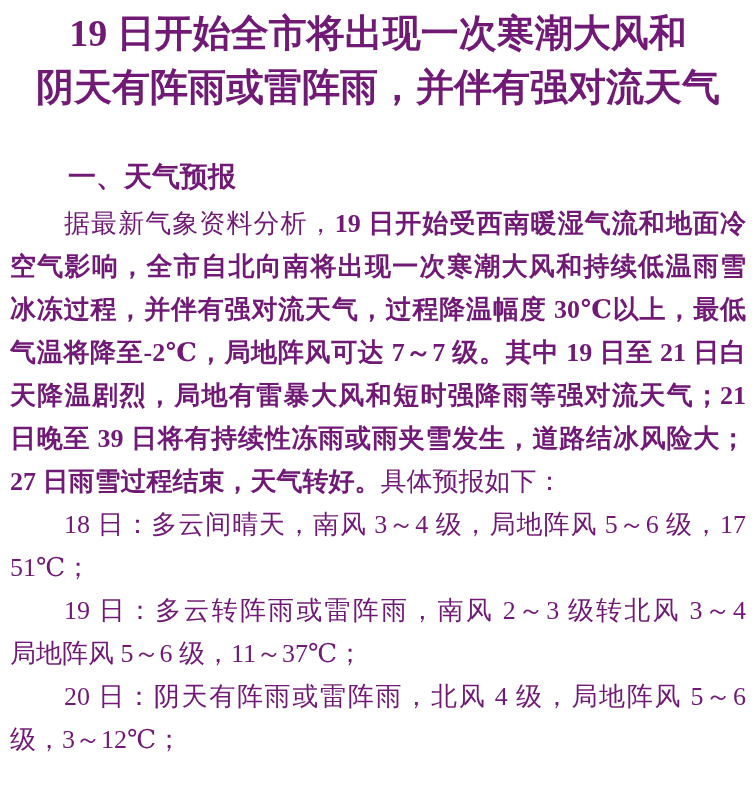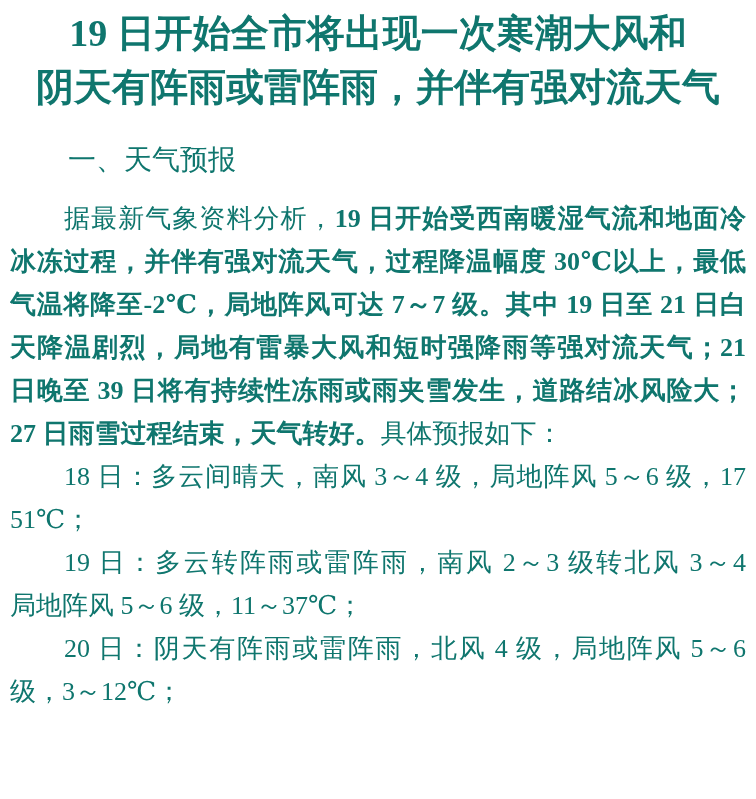--- a/index.html
+++ b/index.html
@@ -6,40 +6,40 @@
   body {
     width: 756px; height: 799px; overflow: hidden;
     background: #ffffff;
     font-family: "Liberation Serif", "DejaVu Serif", serif;
   }
   .page {
     box-sizing: border-box;
     width: 756px; height: 799px;
     padding: 6px 10px 0 10px;
     background: #ffffff;
-    color: #0f766e;
+    color: #701a75;
   }
   .title {
     margin: 0;
     font-size: 38px;
     font-weight: bold;
     line-height: 54px;
     text-align: center;
     font-family: "Liberation Serif", "DejaVu Serif", serif;
   }
   .heading {
-    margin-top: 24px;
+    margin-top: 41px;
     font-family: "Liberation Sans", "DejaVu Sans", sans-serif;
-    font-weight: normal;
+    font-weight: bold;
     font-size: 28px;
     line-height: 43px;
     text-indent: 58px;
   }
   .bodytext {
-    margin-top: 16px;
+    margin-top: 4px;
     font-size: 26px;
     line-height: 43px;
   }
   .line {
     max-height: 43px;
     overflow: hidden;
     text-align: left;
   }
   .line.indent { text-indent: 54px; }
   .line.just {
@@ -60,20 +60,23 @@
   </h1>
 
   <div class="heading">一、天气预报</div>
 
   <div class="bodytext">
 
     <div class="line indent just">
       <span class="seg-reg">据最新气象资料分析，</span><span class="seg-bold">19 日开始受西南暖湿气流和地面冷</span>
     </div>
 
+    <div class="line just">
+      <span class="seg-bold">空气影响，全市自北向南将出现一次寒潮大风和持续低温雨雪</span>
+    </div>
 
     <div class="line just">
       <span class="seg-bold">冰冻过程，并伴有强对流天气，过程降温幅度 30℃以上，最低</span>
     </div>
 
     <div class="line just">
       <span class="seg-bold">气温将降至-2℃，局地阵风可达 7～7 级。其中 19 日至 21 日白</span>
     </div>
 
     <div class="line just">

